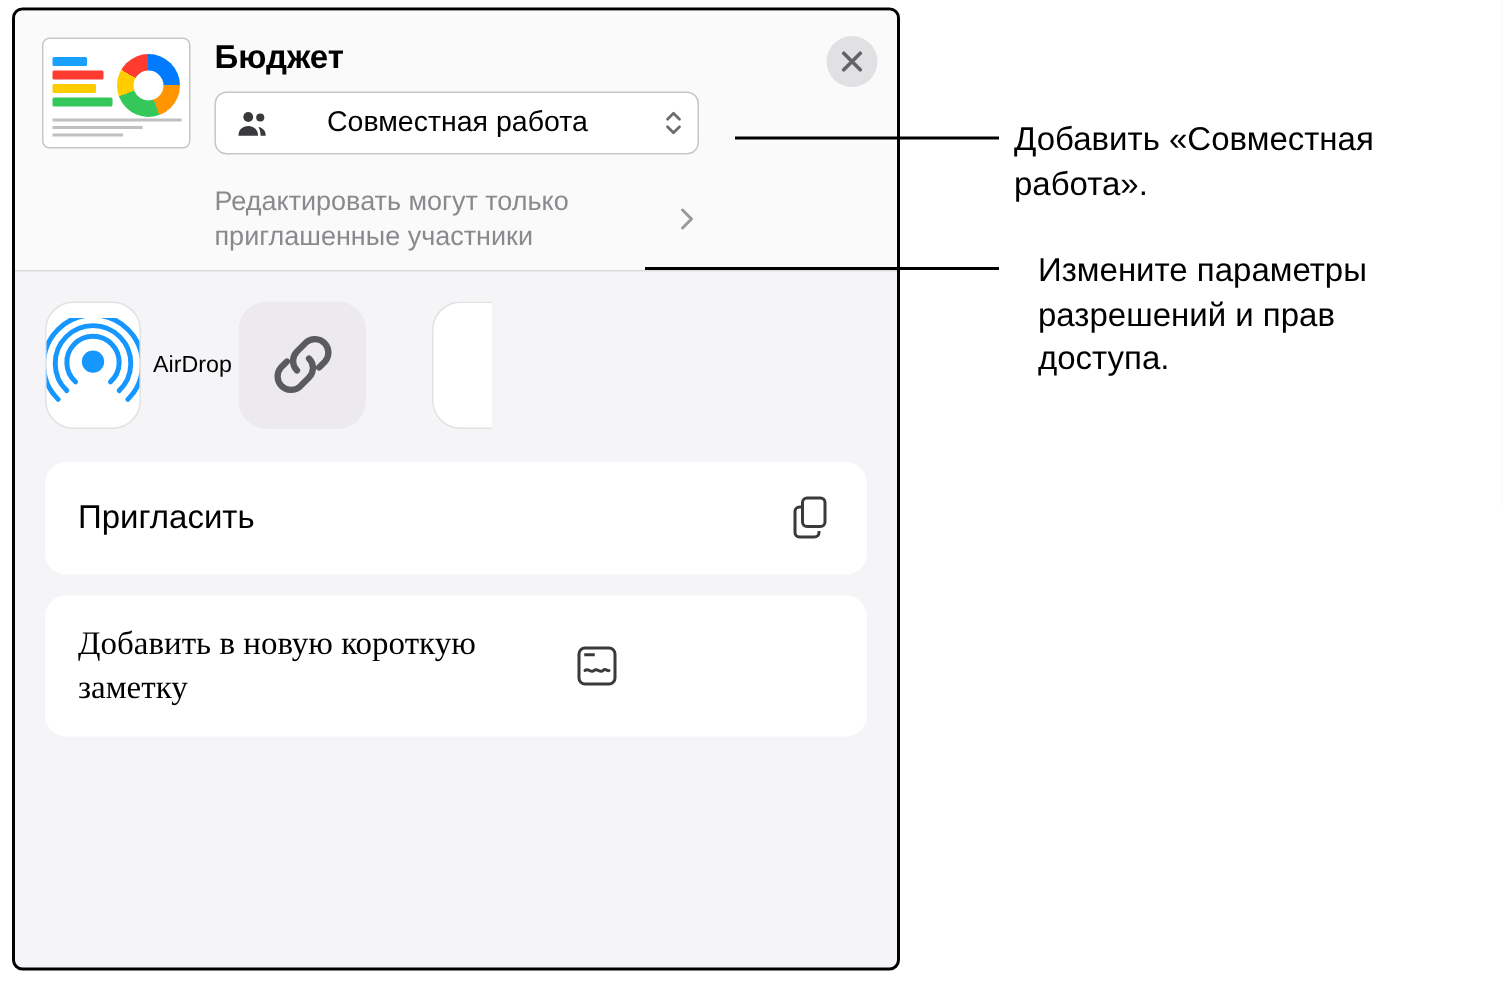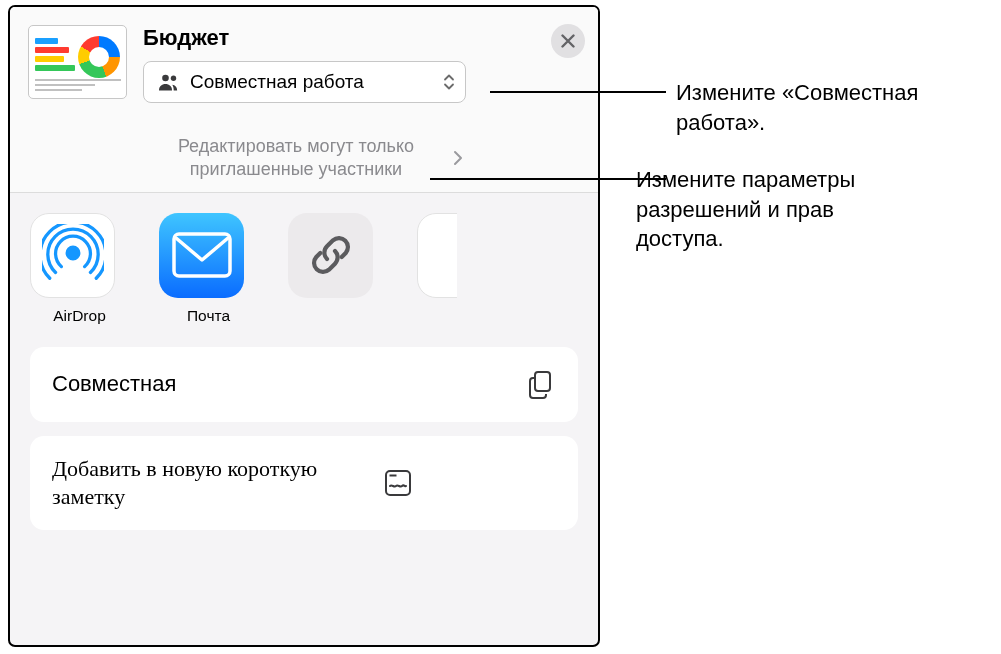--- a/index.html
+++ b/index.html
@@ -81,54 +81,54 @@
   .close-btn svg { width: 14px; height: 14px; }
   .mode-picker {
     width: 323px; height: 42px;
     border: 1px solid #c7c7c7;
     border-radius: 8px;
     background: #fff;
     display: flex; align-items: center;
     padding: 0 10px 0 14px;
     cursor: pointer;
     position: relative;
+    gap: 28px;
   }
   .mode-picker .pp-icon { color: #3a3a3c; margin-right: 10px; display:flex; }
   .mode-picker .pp-label { font-size: 19px; color: #000; }
   .mode-picker .chev {
     position: absolute; right: 10px;
     color: #6b6b6b;
     display:flex; flex-direction: column; gap:0;
   }
   .perm-row {
-    margin-top: 32px;
+    margin-top: 20px;
     display: flex;
     align-items: center;
     color: #8a8a8e;
     font-size: 18px;
     cursor: pointer;
     width: 320px;
-    text-align: center;
   }
   .perm-text { line-height: 1.3; }
   .perm-row .chev-right {
     margin-left: 4px;
     color: #9a9a9e;
     display:flex;
   }
   .share-row {
     display: flex;
     gap: 30px;
     padding: 20px 20px 22px 20px;
     align-items: flex-start;
     overflow: hidden;
   }
   .share-item {
     width: 99px;
-    display: flex; flex-direction: column; 
+    display: flex; flex-direction: row; align-items: center;
     gap: 8px;
     cursor: pointer;
     flex-shrink: 0;
   }
   .share-icon {
     width: 85px; height: 85px; border-radius: 19px;
     display: flex; align-items: center; justify-content: center;
     position: relative;
   }
   .share-label {
@@ -255,49 +255,40 @@
               <circle cx="32" cy="30" r="6" fill="#1597ff"></circle>
               <path d="M20 44 a18 18 0 1 1 24 0"></path>
               <path d="M14 50 a26 26 0 1 1 36 0"></path>
               <path d="M8 56 a34 34 0 1 1 48 0"></path>
             </g>
           </svg>
       </div>
       <div class="share-label">AirDrop</div>
     </div>
     <div class="share-item">
-      <div class="share-icon ic-mail">
-        <svg viewBox="0 0 60 46">
-            <rect x="2" y="2" width="56" height="42" rx="5" fill="none" stroke="#fff" stroke-width="3.5"></rect>
-            <path d="M4 6 L30 28 L56 6" fill="none" stroke="#fff" stroke-width="3.5" stroke-linecap="round" stroke-linejoin="round"></path>
-          </svg>
-      </div>
-      <div class="share-label">Почта</div>
-    </div>
-    <div class="share-item">
       <div class="share-icon ic-link">
         <svg viewBox="0 0 48 48">
             <g fill="none" stroke="#5b5b5e" stroke-width="4.2" stroke-linecap="round">
               <path d="M20 28 a9 9 0 0 1 0-12.7 l6-6 a9 9 0 0 1 12.7 12.7 l-4 4"></path>
               <path d="M28 20 a9 9 0 0 1 0 12.7 l-6 6 a9 9 0 0 1-12.7-12.7 l4-4"></path>
             </g>
           </svg>
       </div>
     </div>
     <div class="peek-item">
       <div class="share-icon ic-reminders">
         
       </div>
 
     </div>
   </div>
 
   <div class="actions">
     <div class="action-row">
-      <div class="action-label">Совместная</div>
+      <div class="action-label">Пригласить</div>
       <div class="action-icon">
         <svg width="30" height="32" viewBox="0 0 30 32">
             <g fill="none" stroke="currentColor" stroke-width="2">
               <rect x="9" y="3" width="15" height="19" rx="3"></rect>
               <path d="M20 25 v1 a3 3 0 0 1-3 3 H7 a3 3 0 0 1-3-3 V12 a3 3 0 0 1 3-3 h1"></path>
             </g>
           </svg>
       </div>
     </div>
     <div class="action-row two-line">
@@ -310,18 +301,18 @@
               <path d="M8 19 c2-2 4 2 6 0 s4 2 6 0 s3 1 4 0" stroke-linecap="round"></path>
             </g>
           </svg>
       </div>
     </div>
   </div>
 </div>
 
 <div class="callout">
   <div class="line" style="left:490px; top:91px; width:176px;"></div>
-  <div class="callout-text" style="left:676px; top:78px; width:310px;">Измените «Совместная работа».</div>
+  <div class="callout-text" style="left:676px; top:78px; width:310px;">Добавить «Совместная работа».</div>
 </div>
 <div class="callout">
   <div class="line" style="left:430px; top:178px; width:236px;"></div>
-  <div class="callout-text" style="left:636px; top:165px; width:260px;">Измените параметры разрешений и прав доступа.</div>
+  <div class="callout-text" style="left:692px; top:165px; width:260px;">Измените параметры разрешений и прав доступа.</div>
 </div>
 
 </body></html>

